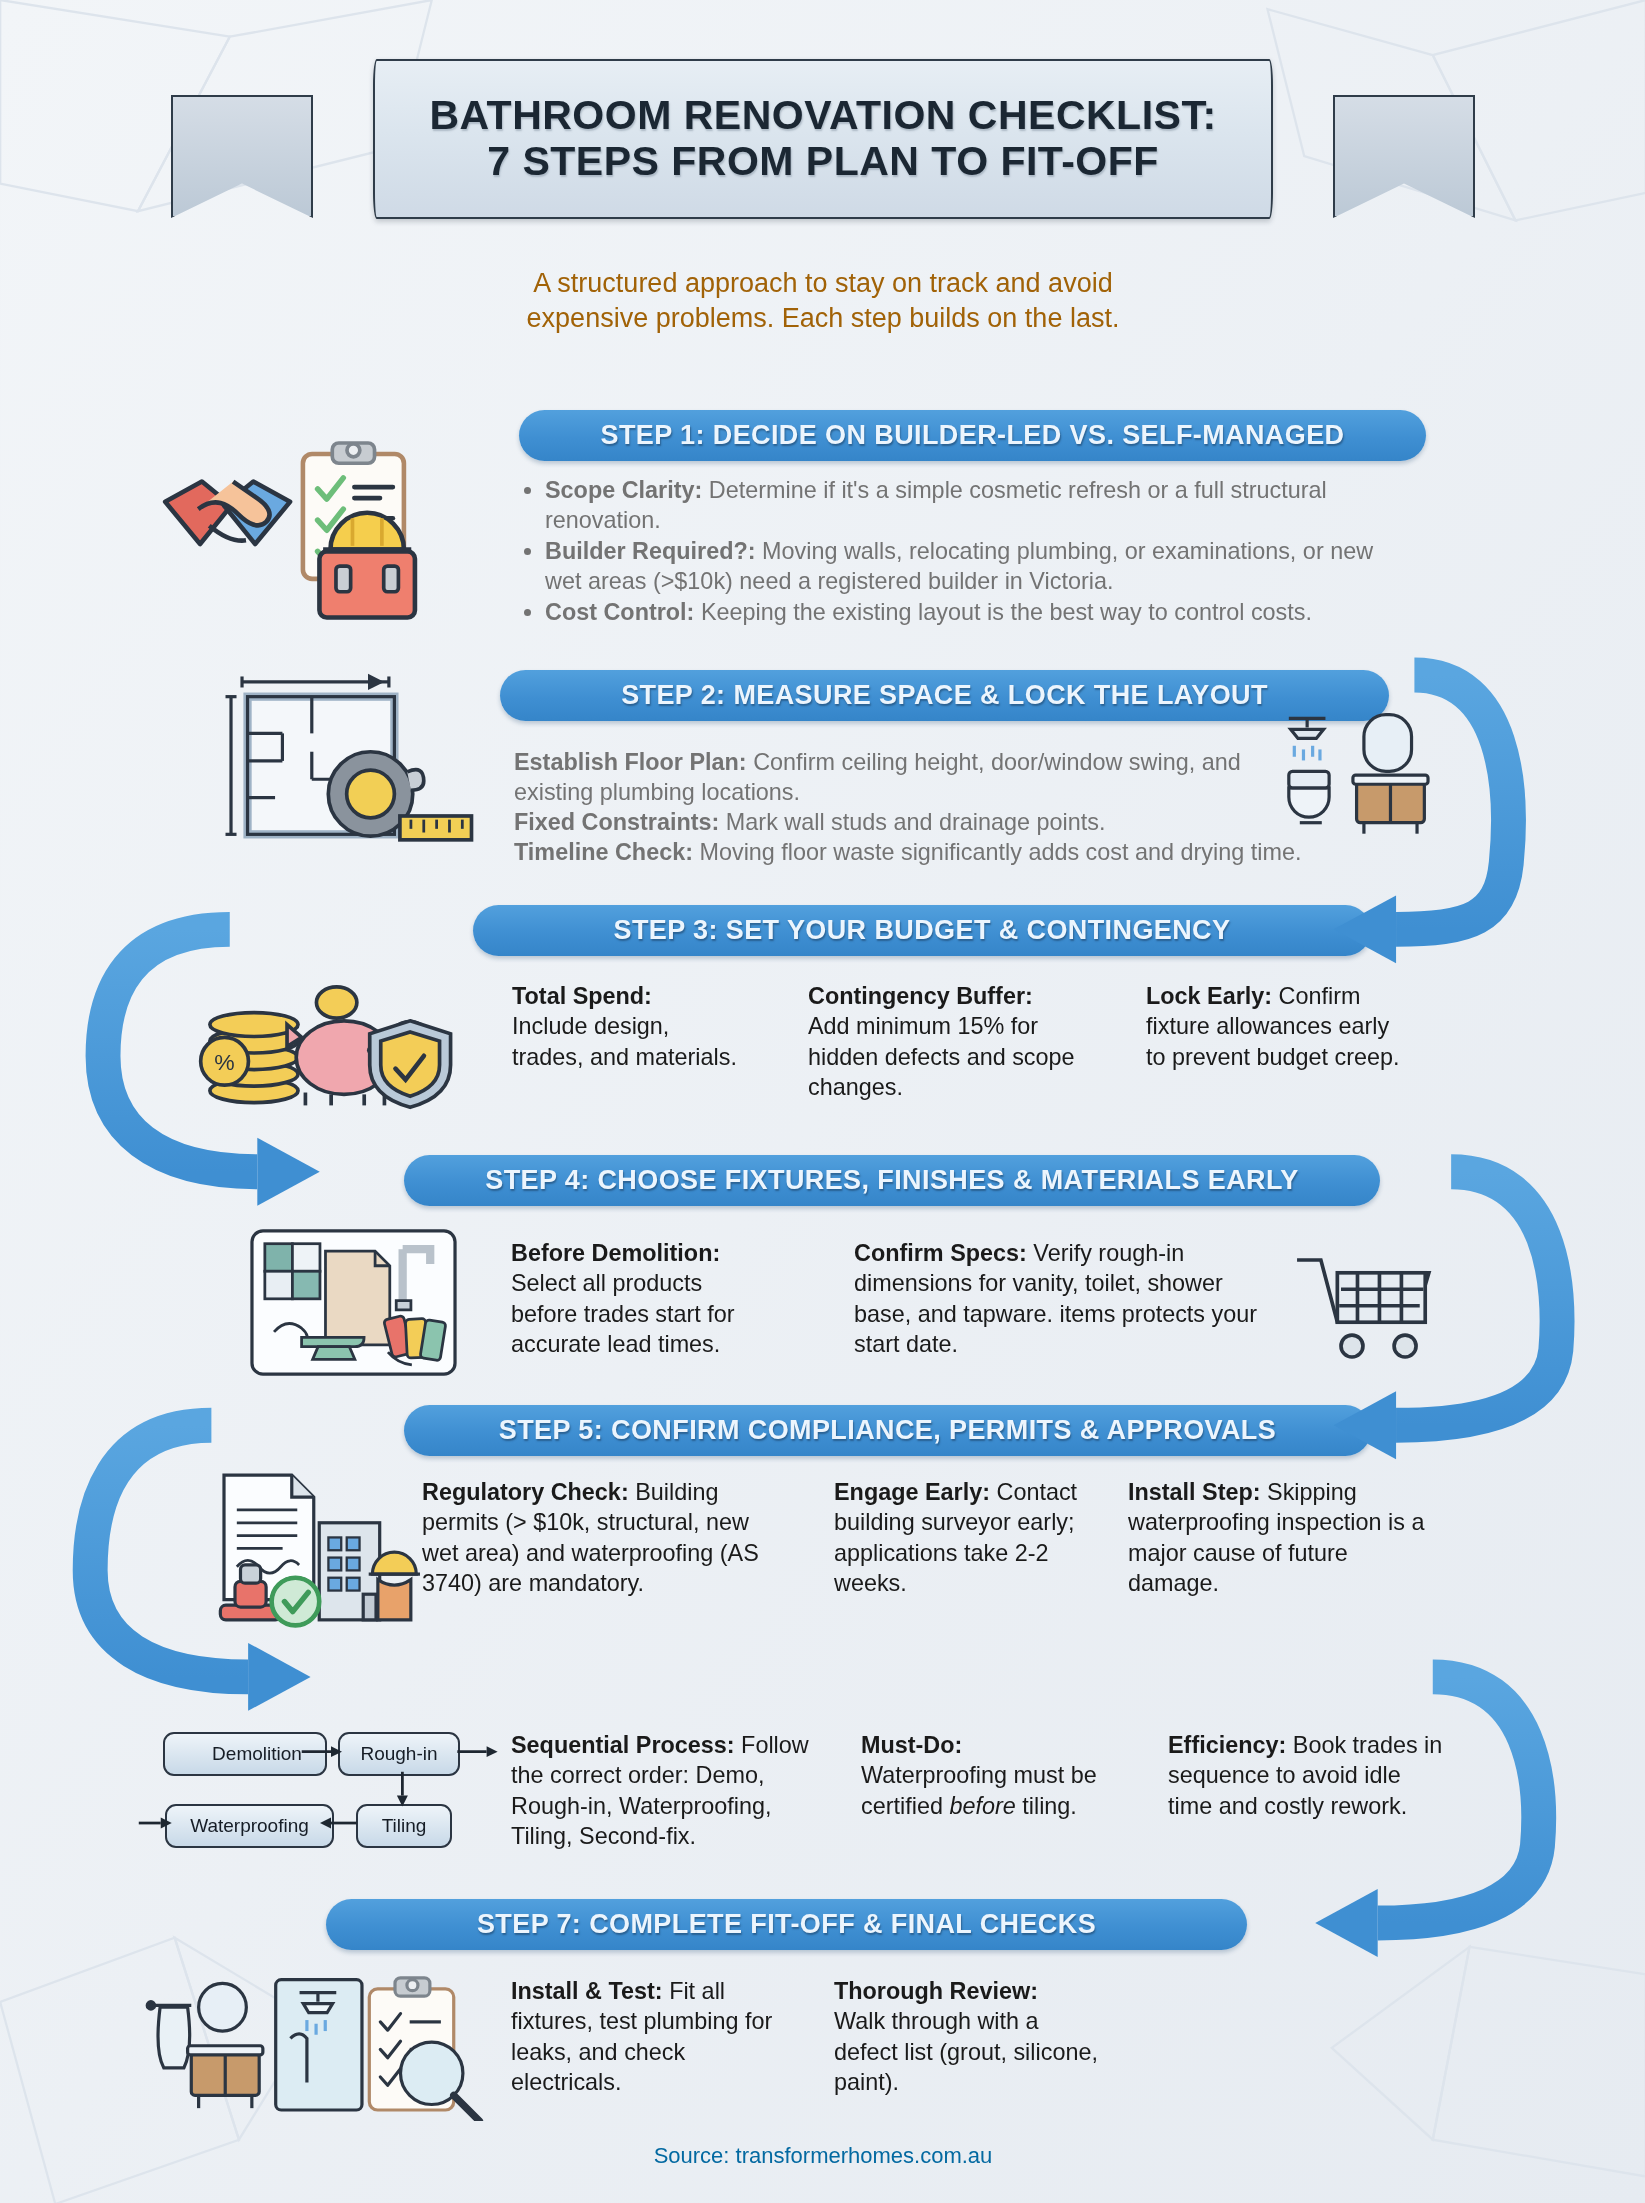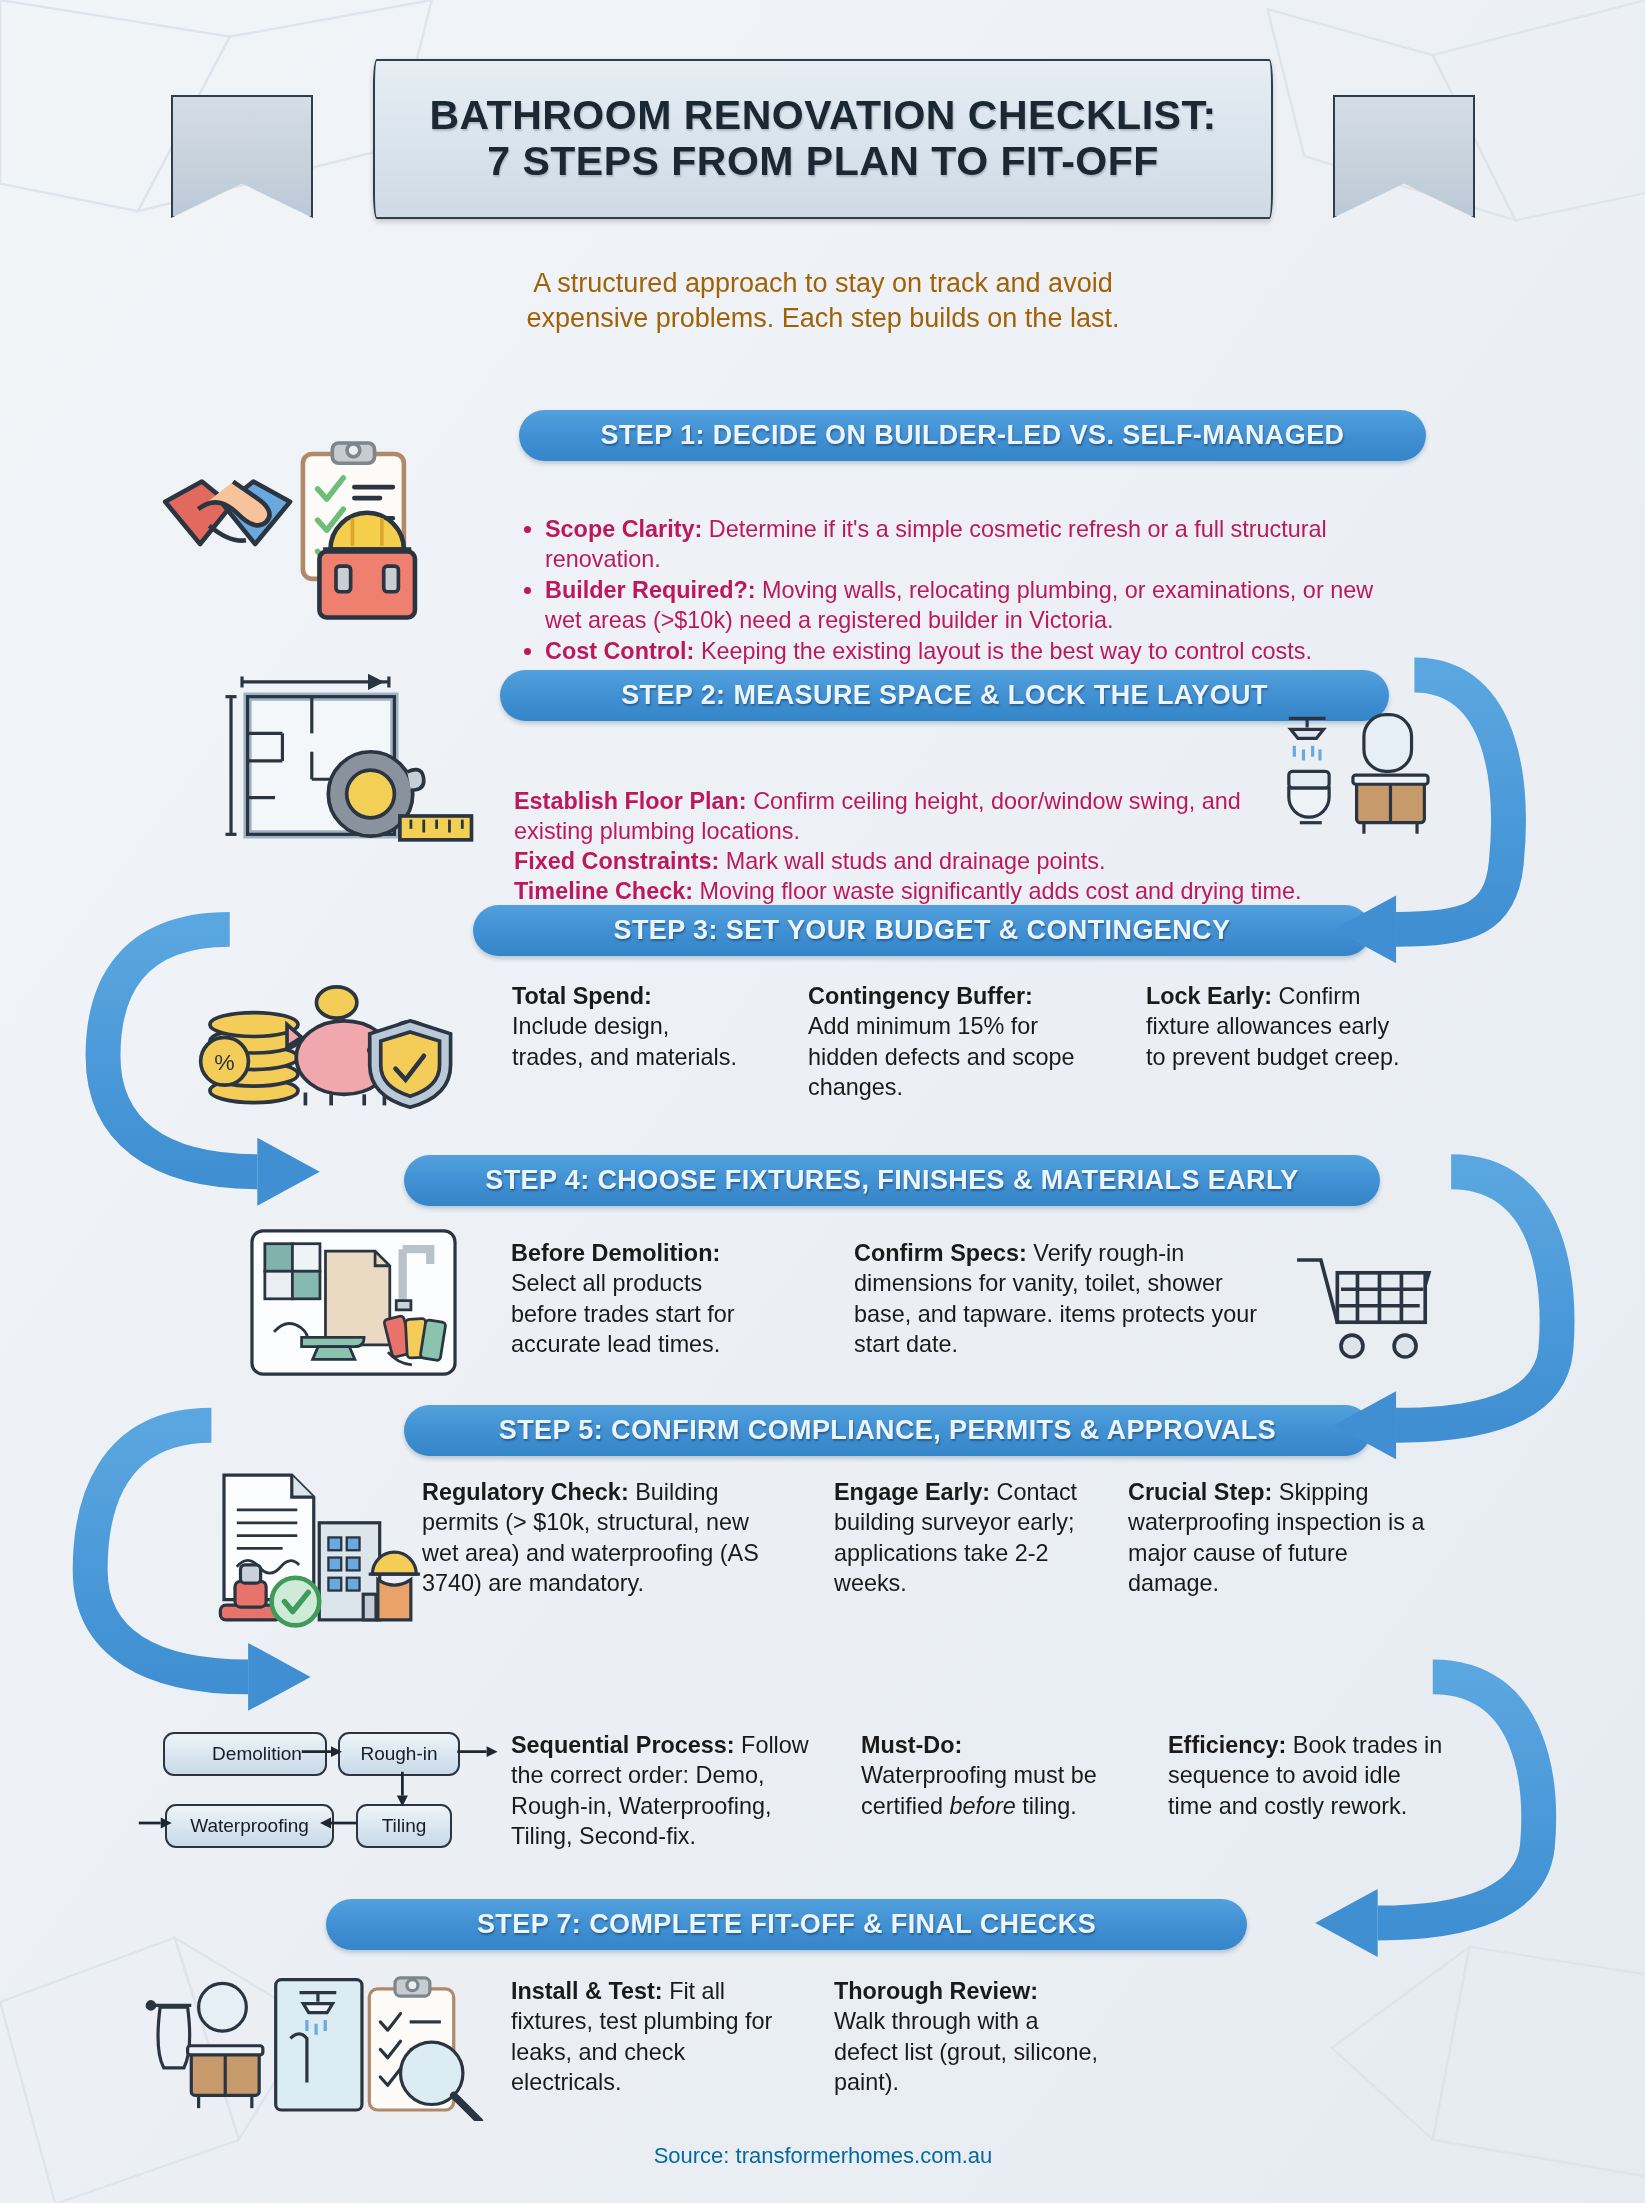--- a/index.html
+++ b/index.html
@@ -49,21 +49,21 @@
     background:linear-gradient(180deg,#52a0dd 0%,#3f8fd2 55%,#3585c9 100%);
     display:flex;align-items:center;justify-content:center;
     box-shadow:0 2.8px 4.6px rgba(30,70,110,.25);
   }
   .pill span{
     color:#ecf5fd;font-weight:bold;font-size:27px;letter-spacing:0.4px;
     text-shadow:0.9px 1.8px 1.8px rgba(25,60,95,.55);white-space:nowrap;
   }
 
   
-  .body{position:absolute;color:#be185d;font-size:23.4px;line-height:1.28;margin-top:39px;}
+  .body{position:absolute;color:#737373;font-size:23.4px;line-height:1.28;}
   .body b{font-weight:bold;}
   ul.bul{margin:0;padding:0 0 0 31px;}
   ul.bul li{margin:0 0 0.9px 0;padding:0;}
   .col{position:absolute;font-size:23.4px;line-height:1.30;color:#1a1a1a;}
 
   
   .dbox{
     position:absolute;height:40px;border:2.3px solid #2b3542;border-radius:11px;
     background:linear-gradient(180deg,#eef4f9,#c8d9e8);
     display:flex;align-items:center;justify-content:center;
@@ -415,21 +415,21 @@
   </g>
 </svg>
 
 <div class="col" style="left:422px;top:1477px;width:367px;">
   <b>Regulatory Check:</b><span> Building permits (&gt; $10k, structural, new wet area) and waterproofing (AS 3740) are mandatory.</span>
 </div>
 <div class="col" style="left:834px;top:1477px;width:275px;">
   <b>Engage Early:</b><span> Contact building surveyor early; applications take 2-2 weeks.</span>
 </div>
 <div class="col" style="left:1128px;top:1477px;width:312px;">
-  <b>Crucial Step:</b><span> Skipping waterproofing inspection is a major cause of future damage.</span>
+  <b>Install Step:</b><span> Skipping waterproofing inspection is a major cause of future damage.</span>
 </div>
 
 
 <div class="dbox" style="left:163px;top:1732px;width:136px;padding-left:24px;">
   <span>Demolition</span>
 </div>
 <div class="dbox" style="left:338px;top:1732px;width:118px;">
   <span>Rough-in</span>
 </div>
 <div class="dbox" style="left:356px;top:1804px;width:92px;">

